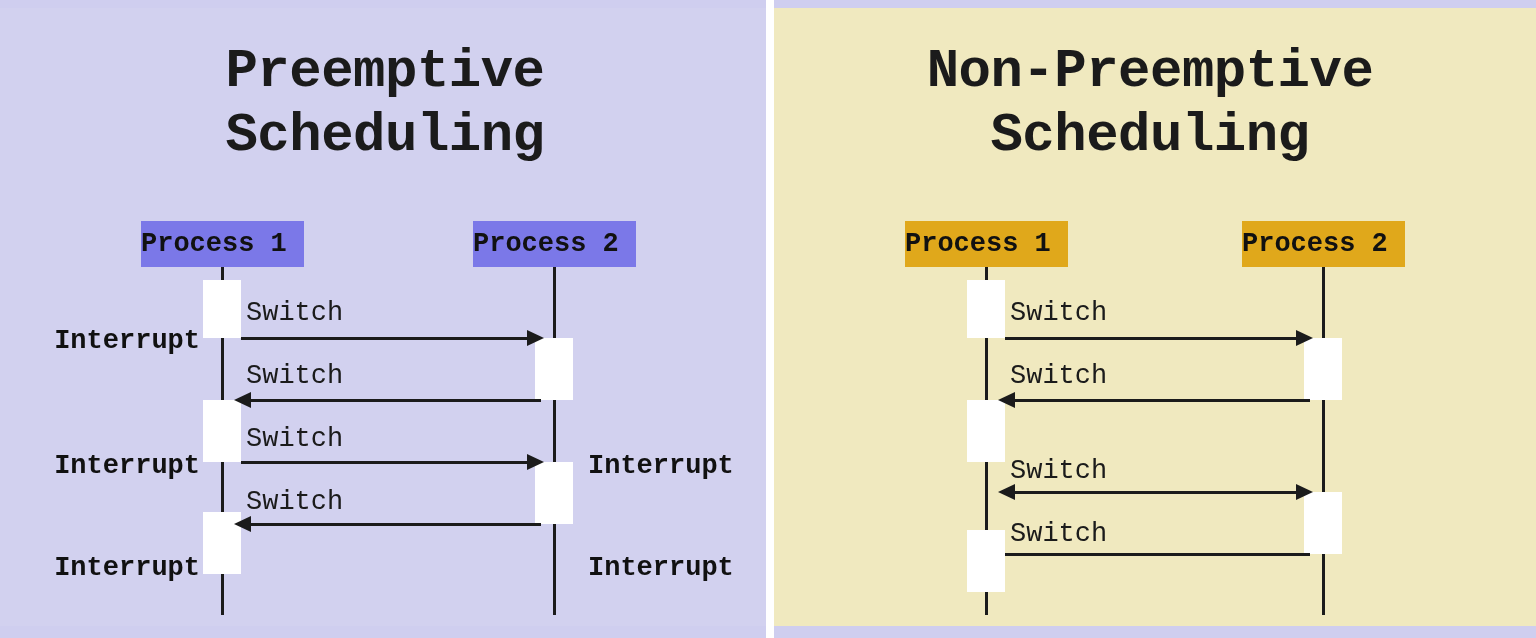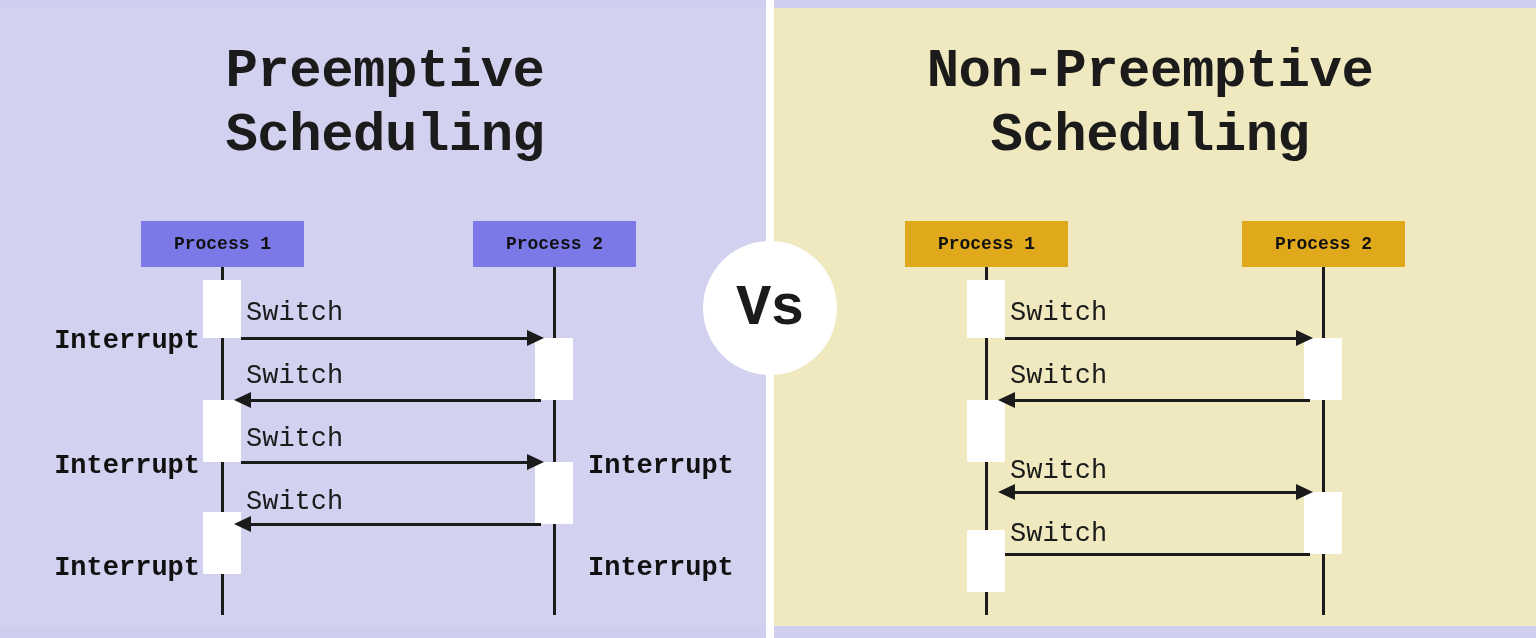--- a/index.html
+++ b/index.html
@@ -85,22 +85,21 @@
   }
 
   
   .seq { position: absolute; left: 0; top: 0; right: 0; bottom: 0; }
 
   .proc-head {
     position: absolute;
     height: 46px;
     display: flex;
     align-items: center;
-    justify-content: center;
-    font-size: 18px;
+    font-size: 27px;
     font-weight: 600;
     color: #111111;
     white-space: nowrap;
   }
   .proc-head.purple { background: #7b78e8; }
   .proc-head.gold   { background: #e0a81b; }
 
   .lifeline {
     position: absolute;
     width: 3px;
@@ -236,17 +235,14 @@
 
     <div class="arrow" style="left:1005px; top:491px; width:295px;"></div>
     <div class="arrow-head left" style="left:998px; top:484px;"></div>
     <div class="arrow-head right" style="left:1296px; top:484px;"></div>
     <div class="edge-label" style="left:1010px; top:456px; width:295px;">Switch</div>
 
     <div class="arrow" style="left:1005px; top:553px; width:305px;"></div>
     <div class="edge-label" style="left:1010px; top:519px; width:295px;">Switch</div>
   </div>
 
-  <div class="vs-badge">
-    <span>Vs</span>
-  </div>
 
 </div>
 
 </body></html>

